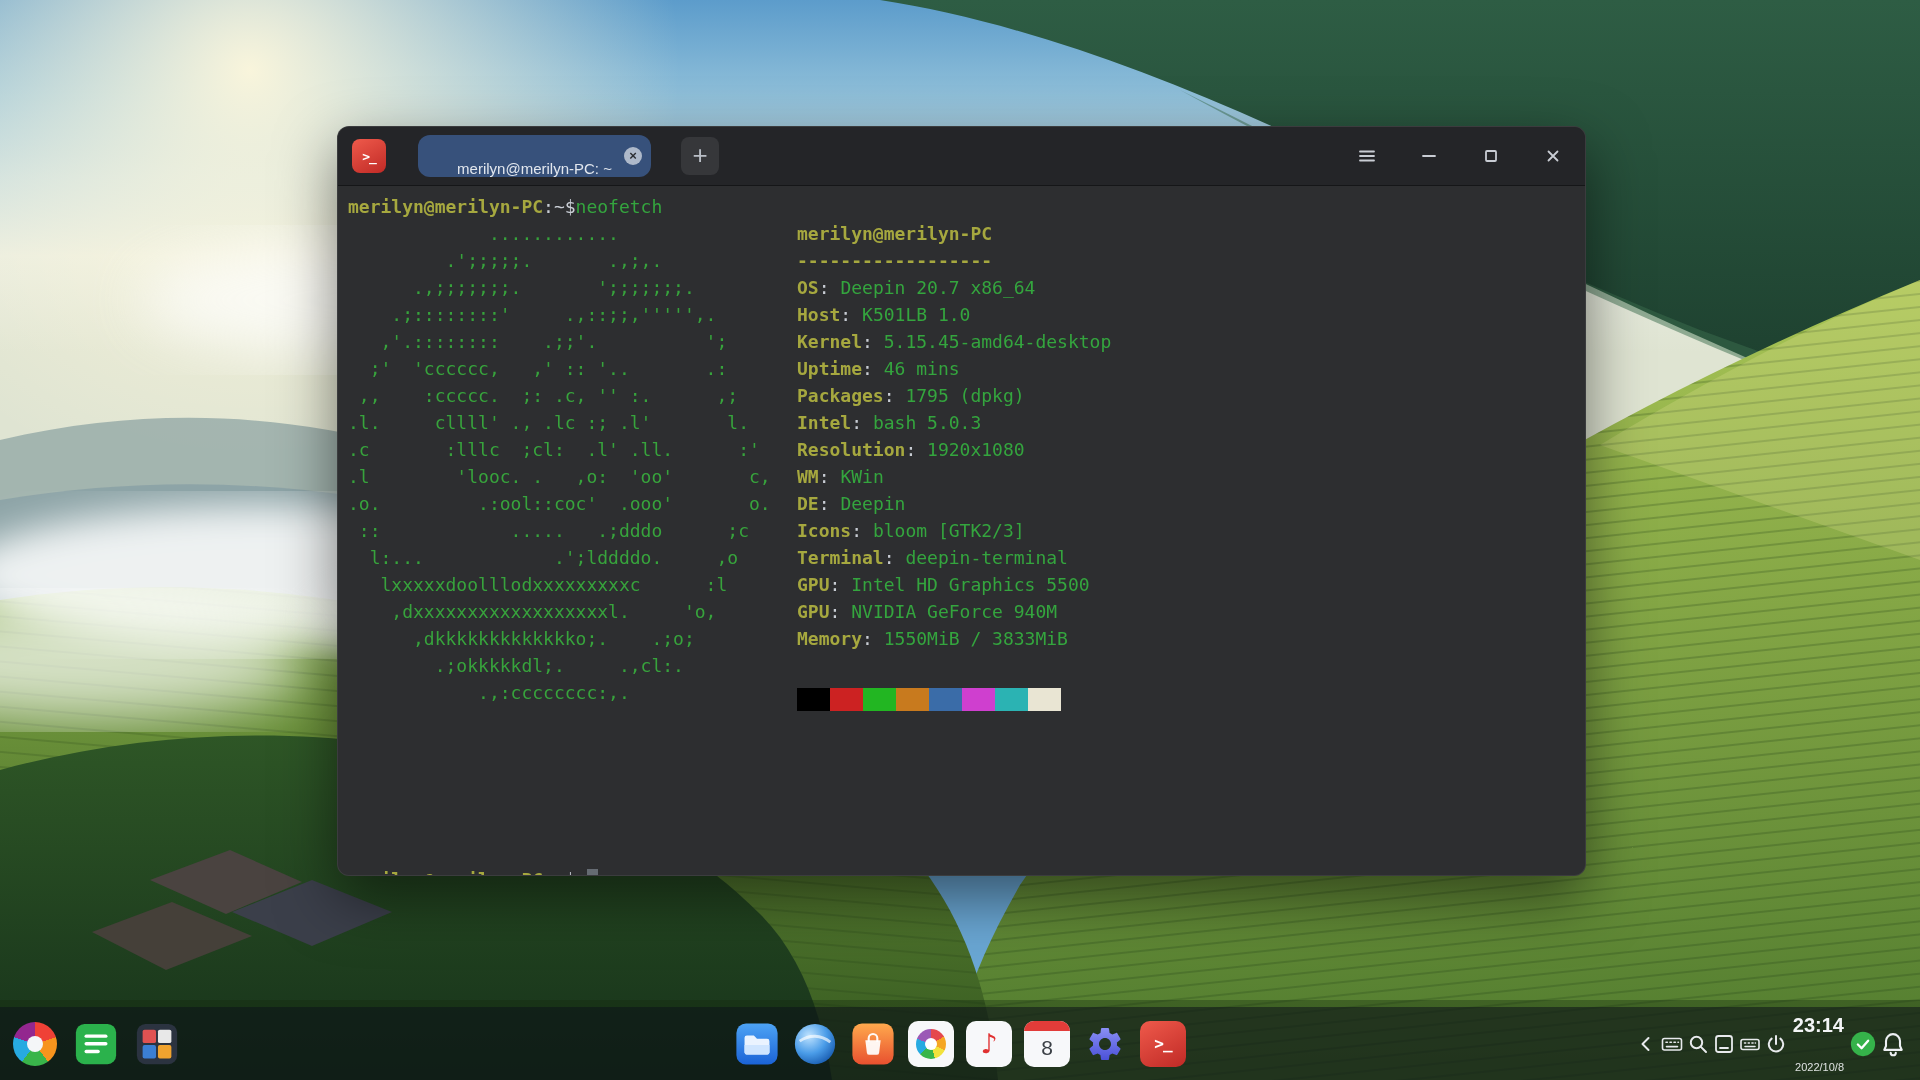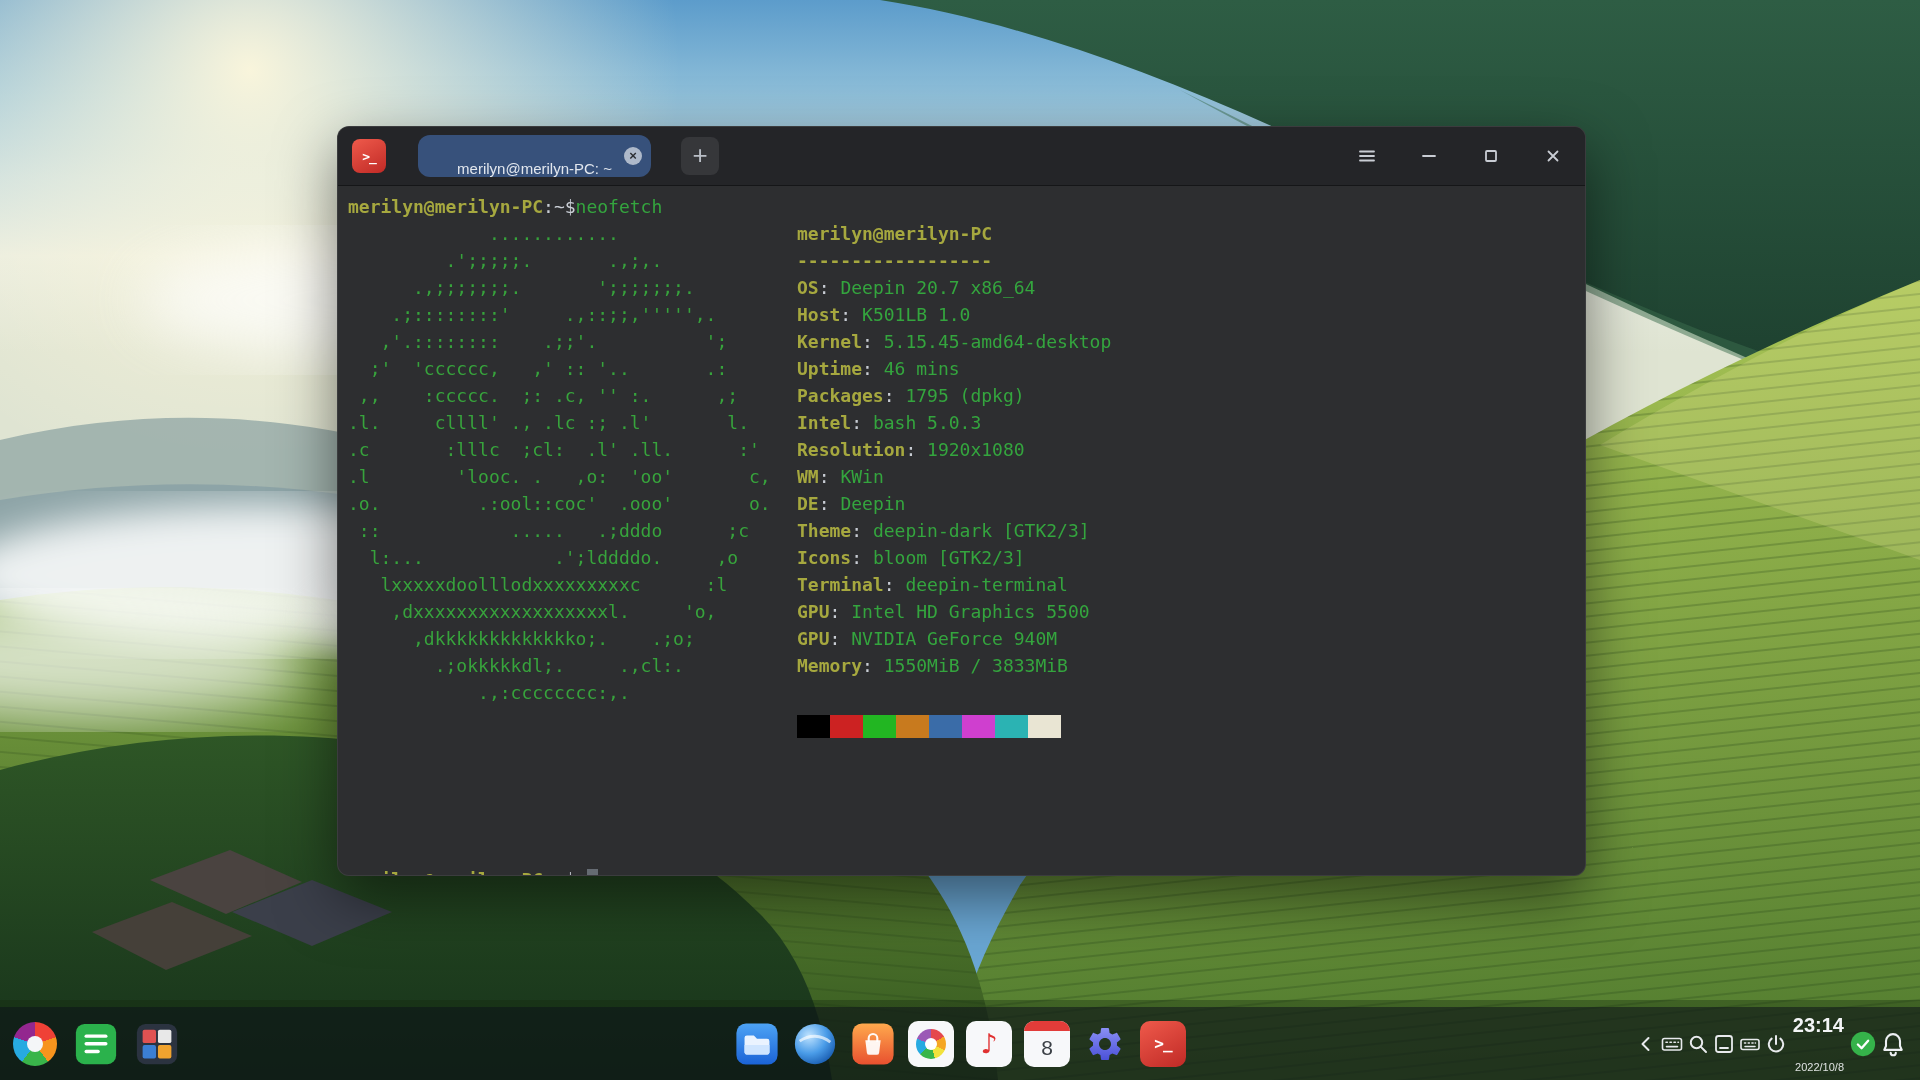--- a/index.html
+++ b/index.html
@@ -249,21 +249,20 @@
       <div>
           <div class="info-row"><span class="olive">OS</span><span class="fg">: </span><span class="value">Deepin 20.7 x86_64</span></div>
           <div class="info-row"><span class="olive">Host</span><span class="fg">: </span><span class="value">K501LB 1.0</span></div>
           <div class="info-row"><span class="olive">Kernel</span><span class="fg">: </span><span class="value">5.15.45-amd64-desktop</span></div>
           <div class="info-row"><span class="olive">Uptime</span><span class="fg">: </span><span class="value">46 mins</span></div>
           <div class="info-row"><span class="olive">Packages</span><span class="fg">: </span><span class="value">1795 (dpkg)</span></div>
           <div class="info-row"><span class="olive">Intel</span><span class="fg">: </span><span class="value">bash 5.0.3</span></div>
           <div class="info-row"><span class="olive">Resolution</span><span class="fg">: </span><span class="value">1920x1080</span></div>
           <div class="info-row"><span class="olive">WM</span><span class="fg">: </span><span class="value">KWin</span></div>
           <div class="info-row"><span class="olive">DE</span><span class="fg">: </span><span class="value">Deepin</span></div>
-          <div class="info-row"><span class="olive">Theme</span><span class="fg">: </span><span class="value">deepin-dark [GTK2/3]</span></div>
           <div class="info-row"><span class="olive">Icons</span><span class="fg">: </span><span class="value">bloom [GTK2/3]</span></div>
           <div class="info-row"><span class="olive">Terminal</span><span class="fg">: </span><span class="value">deepin-terminal</span></div>
           <div class="info-row"><span class="olive">GPU</span><span class="fg">: </span><span class="value">Intel HD Graphics 5500</span></div>
           <div class="info-row"><span class="olive">GPU</span><span class="fg">: </span><span class="value">NVIDIA GeForce 940M</span></div>
           <div class="info-row"><span class="olive">Memory</span><span class="fg">: </span><span class="value">1550MiB / 3833MiB</span></div>
         </div>
       <div class="palette"><span class="swatch" style="background-color: rgb(0, 0, 0);"></span><span class="swatch" style="background-color: rgb(204, 34, 34);"></span><span class="swatch" style="background-color: rgb(34, 182, 34);"></span><span class="swatch" style="background-color: rgb(200, 122, 30);"></span><span class="swatch" style="background-color: rgb(58, 108, 168);"></span><span class="swatch" style="background-color: rgb(207, 63, 207);"></span><span class="swatch" style="background-color: rgb(43, 179, 179);"></span><span class="swatch" style="background-color: rgb(233, 229, 211);"></span></div>
     </div>
 
     <div class="prompt2"><span class="olive">merilyn@merilyn-PC</span><span class="fg">:~$</span><span class="cursor"></span></div>

